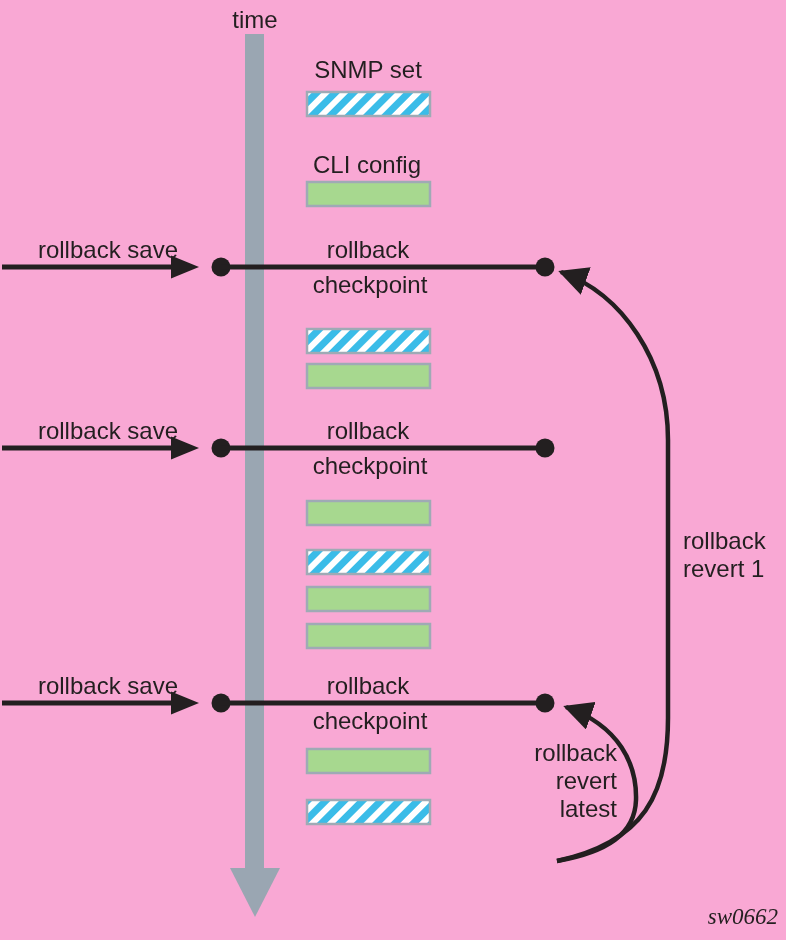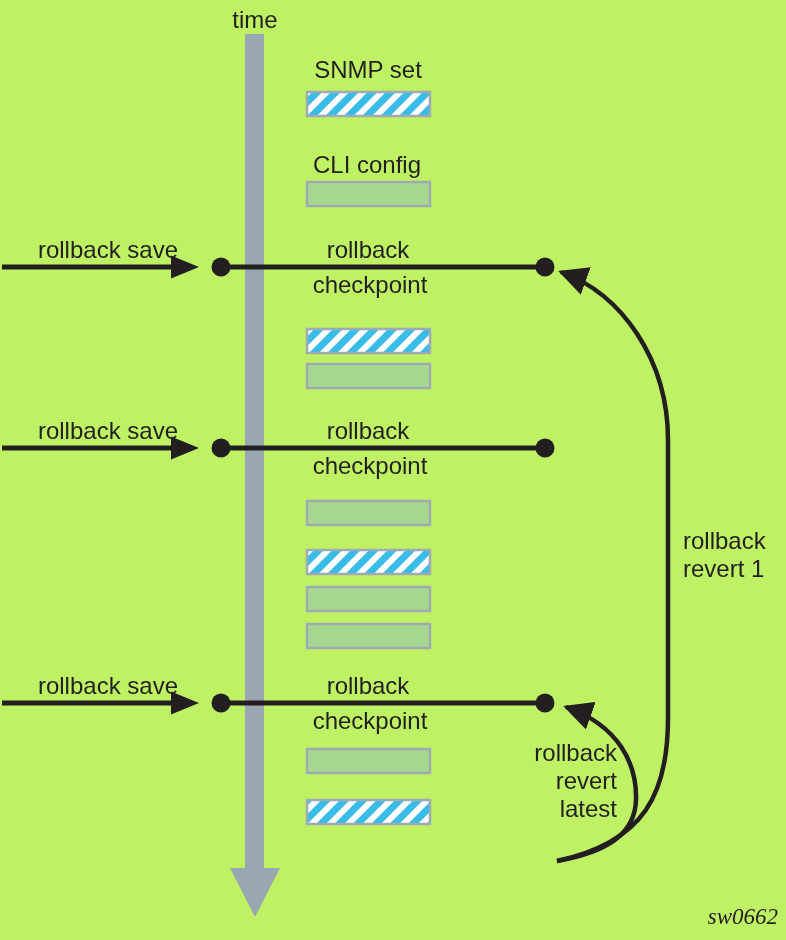--- a/index.html
+++ b/index.html
@@ -1,20 +1,20 @@
 <!DOCTYPE html>
 <html><head>
 <meta charset="utf-8">
 <style>
   html, body { margin: 0; padding: 0; background: #ffffff; }
   .canvas {
     position: relative;
     width: 786px;
     height: 940px;
-    background: #bef264;
+    background: #f9a8d4;
     overflow: hidden;
     font-family: "Liberation Sans", sans-serif;
   }
   svg text {
     font-family: "Liberation Sans", sans-serif;
     font-size: 24px;
     fill: #231F20;
   }
   svg text.fig-id {
     font-family: "Liberation Serif", serif;

